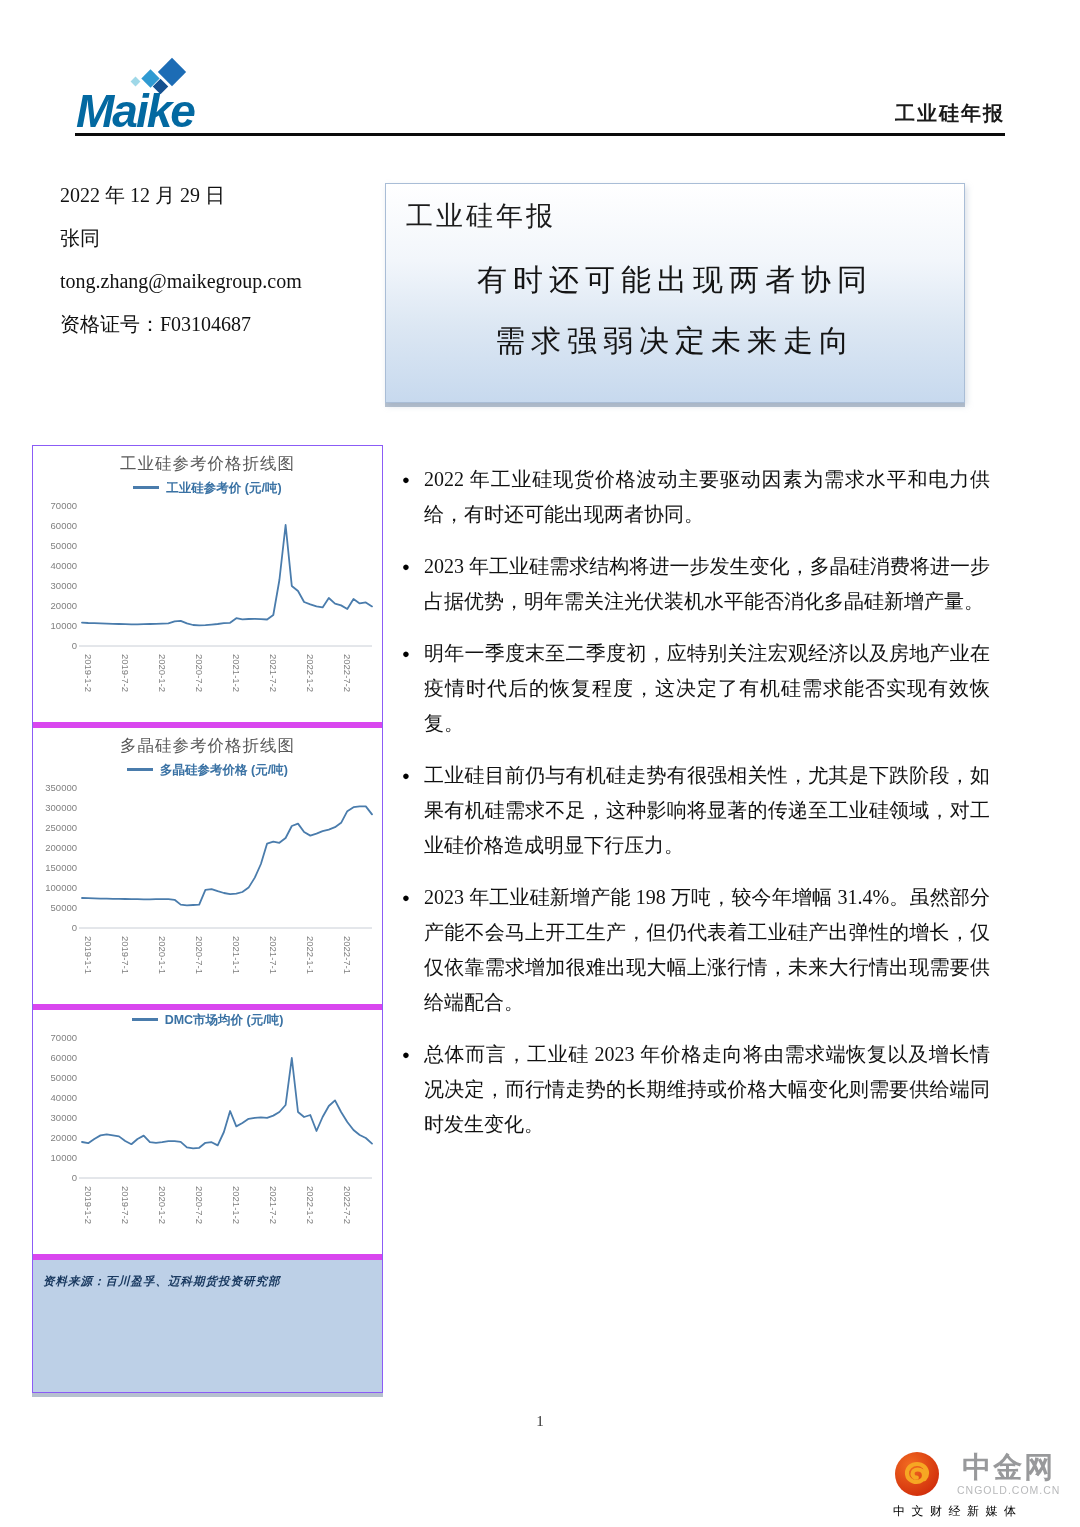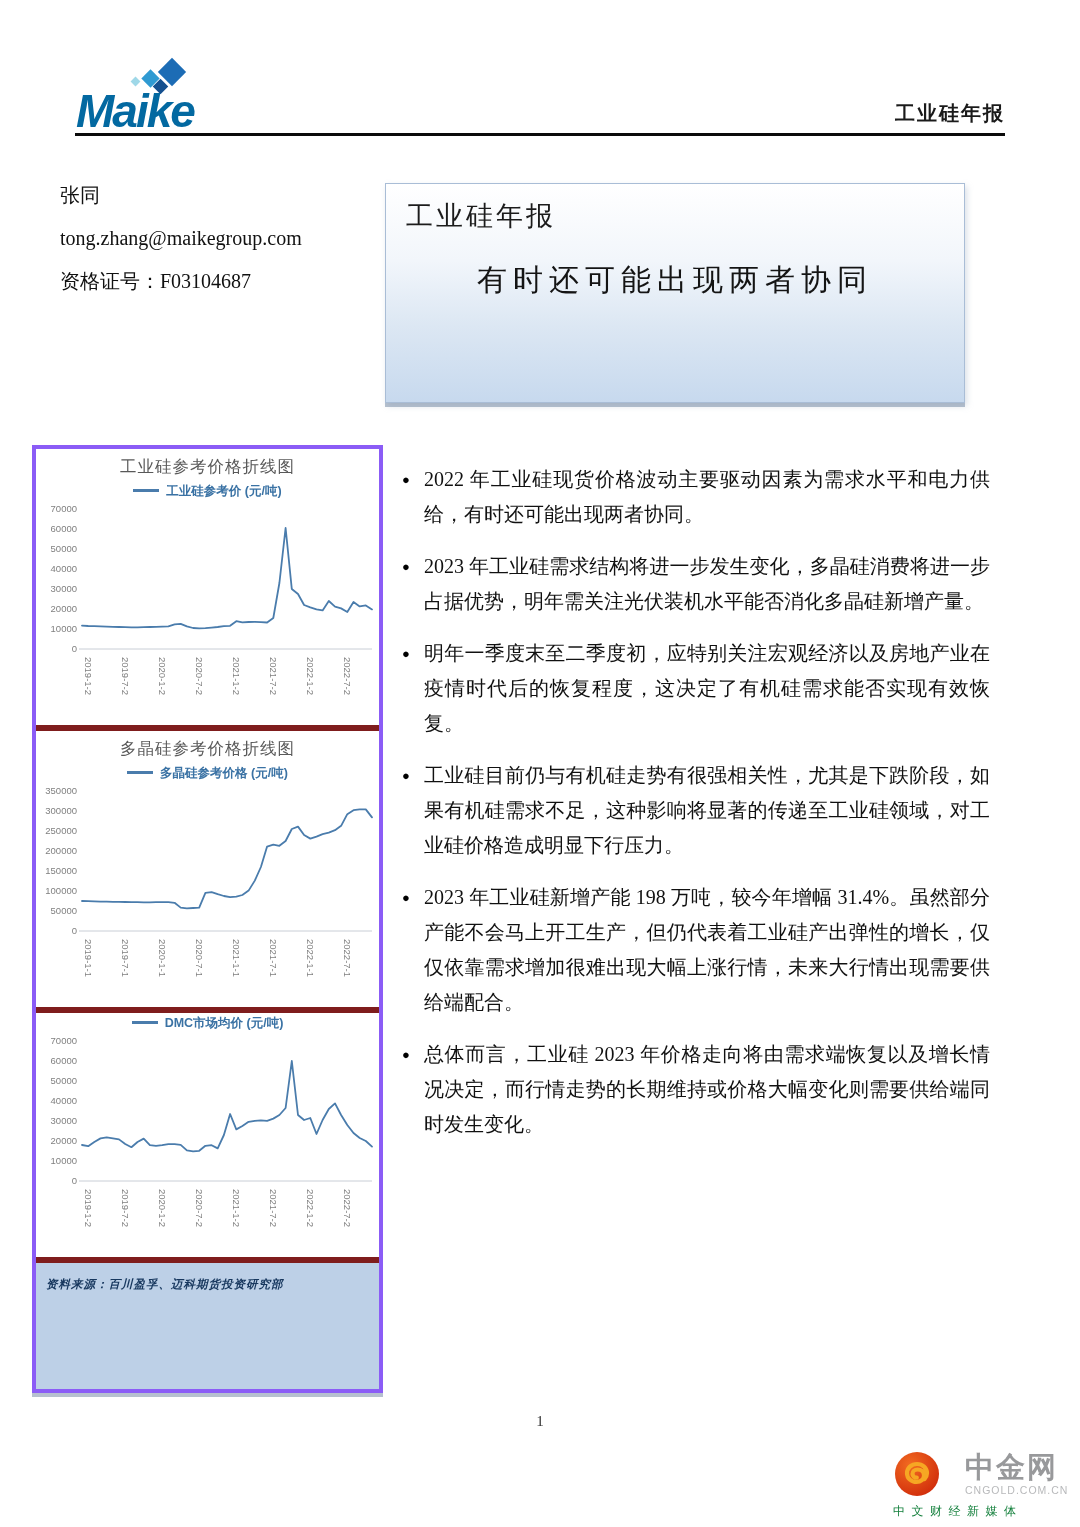--- a/index.html
+++ b/index.html
@@ -35,21 +35,21 @@
     background:linear-gradient(180deg,#ffffff 0%,#f2f6fb 35%,#dce7f3 65%,#c7d9ee 100%);
     box-shadow:0 4px 0 rgba(122,142,168,0.55), 2px 3px 6px rgba(150,165,185,0.35);
   }
   .tb-kicker{font-size:27px;color:#1c1c1c;letter-spacing:3px;}
   .tb-line{font-size:30px;color:#141414;text-align:center;letter-spacing:6px;}
   .tb-line1{margin-top:26px;}
   .tb-line2{margin-top:20px;}
   
   .panel{
     position:absolute;left:32px;top:445px;width:351px;height:948px;box-sizing:border-box;
-    background:#7f1d1d;border:4px solid #8b5cf6;
+    background:#d946ef;border:1px solid #8b5cf6;
     box-shadow:0 4px 0 rgba(110,130,160,0.5);
     display:flex;flex-direction:column;
   }
   .chart-block{background:#ffffff;margin-bottom:6px;padding-top:6px;}
   .chart-block.banded{padding-top:0;}
   .chart-title{
     text-align:center;font-size:16.5px;color:#595959;letter-spacing:1px;
     line-height:24px;font-family:"Liberation Serif",serif;
   }
   .chart-title-band{background:#e7edf5;line-height:34px;margin-bottom:8px;}
@@ -66,47 +66,49 @@
   
   .bullets{position:absolute;left:398px;top:462px;width:592px;list-style:none;margin:0;padding:0;}
   .bullets li{display:flex;margin-bottom:17px;}
   .bullet-dot{flex:0 0 22px;font-size:13px;line-height:35px;color:#000;padding-left:4px;}
   .bullet-text{flex:1;font-size:20px;line-height:35px;color:#111;text-align:justify;}
   
   .page-num{position:absolute;left:0;top:1413px;width:100%;text-align:center;font-size:15px;color:#333;}
   .watermark{position:absolute;left:893px;top:1450px;width:186px;}
   .wm-row{display:flex;align-items:center;}
   .wm-logo{flex:0 0 48px;height:48px;}
-  .wm-col{margin-left:24px;}
+  .wm-col{margin-left:16px;text-align:center;}
   .wm-name{font-family:"Liberation Sans",sans-serif;font-size:29px;font-weight:bold;color:#98999b;letter-spacing:2px;line-height:30px;}
   .wm-domain{font-family:"Liberation Sans",sans-serif;font-size:10.5px;color:#b8b9bb;letter-spacing:1px;margin-top:2px;}
-  .wm-tagline{font-family:"Liberation Sans",sans-serif;font-size:12px;color:#15803d;letter-spacing:6.5px;margin-top:5px;text-align:left;}
+  .wm-tagline{font-family:"Liberation Sans",sans-serif;font-size:12px;color:#000000;letter-spacing:6.5px;margin-top:5px;text-align:left;}
 </style>
 </head>
 <body>
 
 <div class="logo">
   <span class="d d1"></span>
   <span class="d d2"></span>
   <span class="d d3"></span>
   <span class="d d4"></span>
   <span class="logo-text">Maike</span>
 </div>
 <div class="doc-type">工业硅年报</div>
 <div class="header-rule"></div>
 
 <div class="author">
+  <div>2022 年 12 月 29 日</div>
   <div>张同</div>
   <div>tong.zhang@maikegroup.com</div>
   <div>资格证号：F03104687</div>
 </div>
 
 <div class="title-box">
   <div class="tb-kicker">工业硅年报</div>
   <div class="tb-line tb-line1">有时还可能出现两者协同</div>
+  <div class="tb-line tb-line2">需求强弱决定未来走向</div>
 </div>
 
 <div class="panel">
   <div id="charts-root">
       <div class="chart-block">
         <div class="chart-title">工业硅参考价格折线图</div>
         <div class="chart-legend"><span class="legend-line" style="border-top-color: rgb(74, 124, 172);"></span><span class="legend-label">工业硅参考价 (元/吨)</span></div>
         <svg viewBox="0 0 344 226" class="chart-svg">
           <text x="41" y="153.0" text-anchor="end" class="tick">0</text>
           <text x="41" y="133.0" text-anchor="end" class="tick">10000</text>

